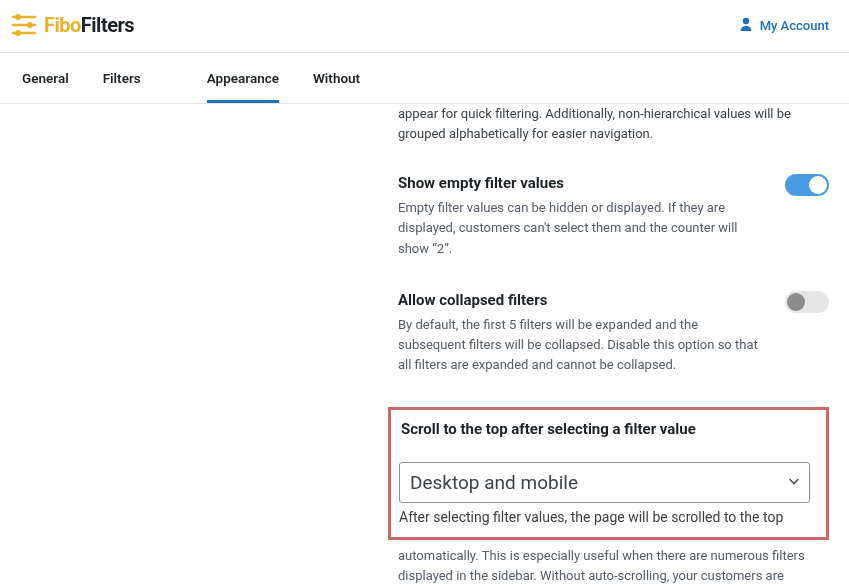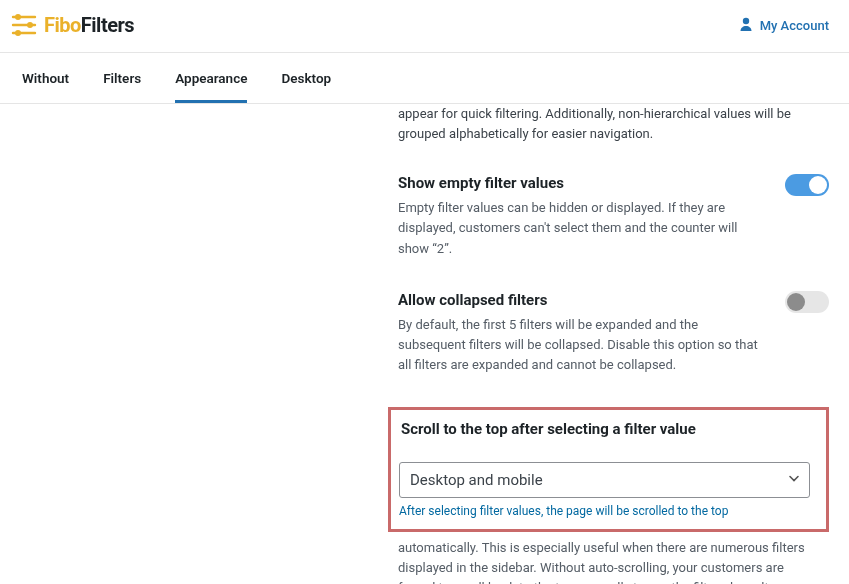--- a/index.html
+++ b/index.html
@@ -53,20 +53,21 @@
   .tab {
     padding: 17px 0 14px 0;
     font-size: 13.5px;
     font-weight: 600;
     color: #1d2327;
     cursor: pointer;
     border-bottom: 3px solid transparent;
   }
   .tab.active {
     border-bottom-color: #2271b1;
+    margin-left: 32px;
   }
   .content {
     padding-left: 398px;
     padding-right: 20px;
     padding-top: 0;
   }
   .partial-text {
     color: #3c434a;
     font-size: 13px;
     line-height: 1.55;
@@ -129,21 +130,21 @@
   }
   .select-wrap {
     position: relative;
     margin-top: 12px;
   }
   .select {
     width: 100%;
     border: 1px solid #8c8f94;
     border-radius: 3px;
     padding: 8px 30px 8px 10px;
-    font-size: 15px;
+    font-size: 19px;
     background: #fff;
     cursor: pointer;
     appearance: none;
     margin-top: 24px;
   }
   .chevron {
     position: absolute;
     right: 10px;
     top: 50%;
     transform: translateY(-50%);
@@ -183,24 +184,24 @@
       <svg width="16" height="16" viewBox="0 0 16 16" fill="#2271b1">
         <circle cx="8" cy="5" r="3.2"></circle>
         <path d="M2.5 15c0-3 2.5-5 5.5-5s5.5 2 5.5 5z"></path>
       </svg>
     </span>
     <span>My Account</span>
   </div>
 </div>
 
 <div class="tabs">
-  <div class="tab">Without</div>
+  <div class="tab">General</div>
   <div class="tab">Filters</div>
   <div class="tab active">Appearance</div>
-  <div class="tab">Desktop</div>
+  <div class="tab">Without</div>
 </div>
 
 <div class="content">
 
   <p class="partial-text">appear for quick filtering. Additionally, non-hierarchical values will be grouped alphabetically for easier navigation.</p>
 
   <div class="section">
     <div class="section-row">
       <div class="section-text">
         <h3>Show empty filter values</h3>
@@ -228,18 +229,18 @@
     <div class="highlight-box">
       <h3 style="font-size:15px;font-weight:700;color:#1d2327;">Scroll to the top after selecting a filter value</h3>
       <div class="select-wrap">
         <div class="select">Desktop and mobile</div>
         <span class="chevron">
           <svg width="12" height="12" viewBox="0 0 12 12">
               <path d="M2 4l4 4 4-4" stroke="#555" stroke-width="1.6" fill="none" stroke-linecap="round"></path>
             </svg>
         </span>
       </div>
-      <p style="font-size:12px;color:#0369a1;line-height:1.55;margin-top:4px;">After selecting filter values, the page will be scrolled to the top</p>
+      <p style="font-size:14px;color:#404040;line-height:1.55;margin-top:4px;">After selecting filter values, the page will be scrolled to the top</p>
     </div>
     <p class="post-box-text">automatically. This is especially useful when there are numerous filters displayed in the sidebar. Without auto-scrolling, your customers are forced to scroll back to the top manually to see the filtered results.</p>
   </div>
 
 </div>
 
 </body></html>

